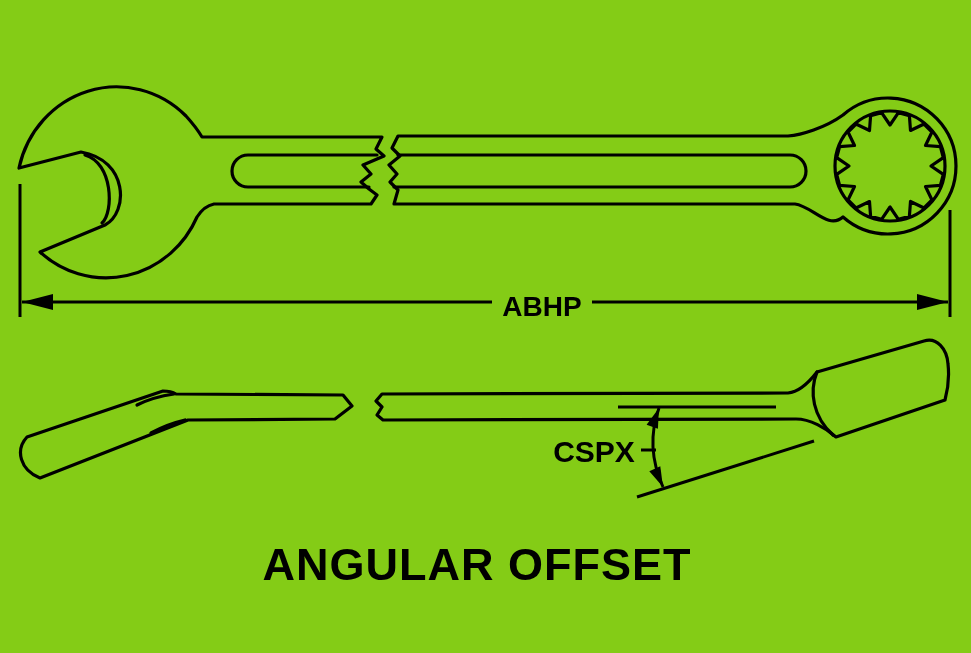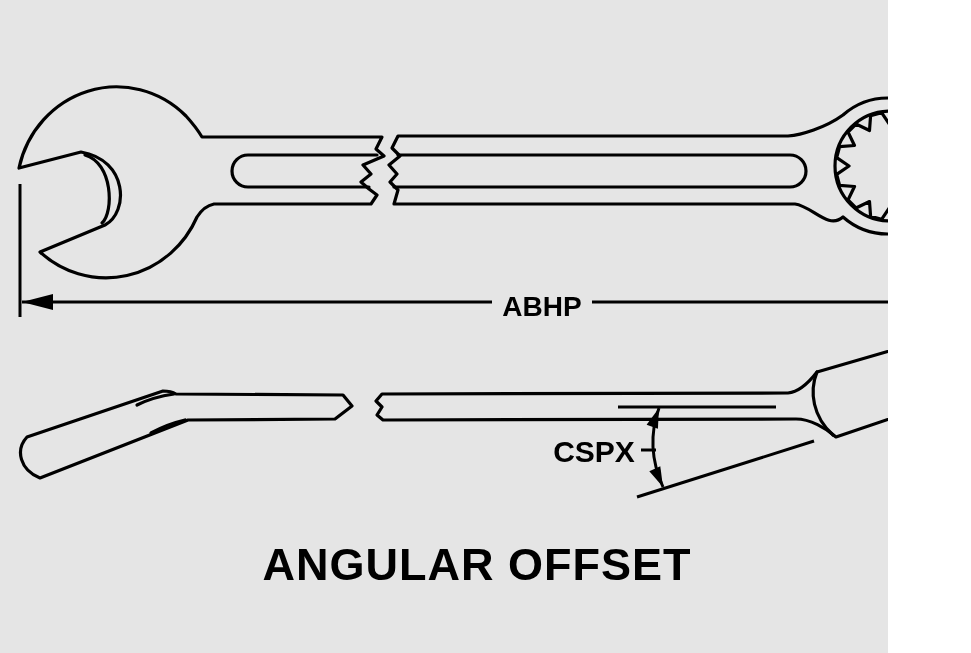--- a/index.html
+++ b/index.html
@@ -1,19 +1,19 @@
 <!DOCTYPE html>
 <html><head>
 <meta charset="utf-8">
 <style>
   html,body{margin:0;padding:0;background:#ffffff;}
   .stage{
     position:relative;
-    width:888px;height:653px;
-    background:#e5e5e5;
+    width:971px;height:653px;
+    background:#84cc16;
     font-family:"Liberation Sans", sans-serif;
     overflow:hidden;
   }
   svg{display:block;}
   .outline{fill:none;stroke:#000;stroke-width:3.2;stroke-linecap:round;stroke-linejoin:round;}
   .thin{fill:none;stroke:#000;stroke-width:3;stroke-linecap:butt;}
   .solid{fill:#000;stroke:none;}
   .dim-label{font-weight:bold;font-size:28px;fill:#000;}
   .angle-label{font-weight:bold;font-size:30px;fill:#000;}
   .caption{font-weight:bold;font-size:45px;fill:#000;letter-spacing:1px;}

